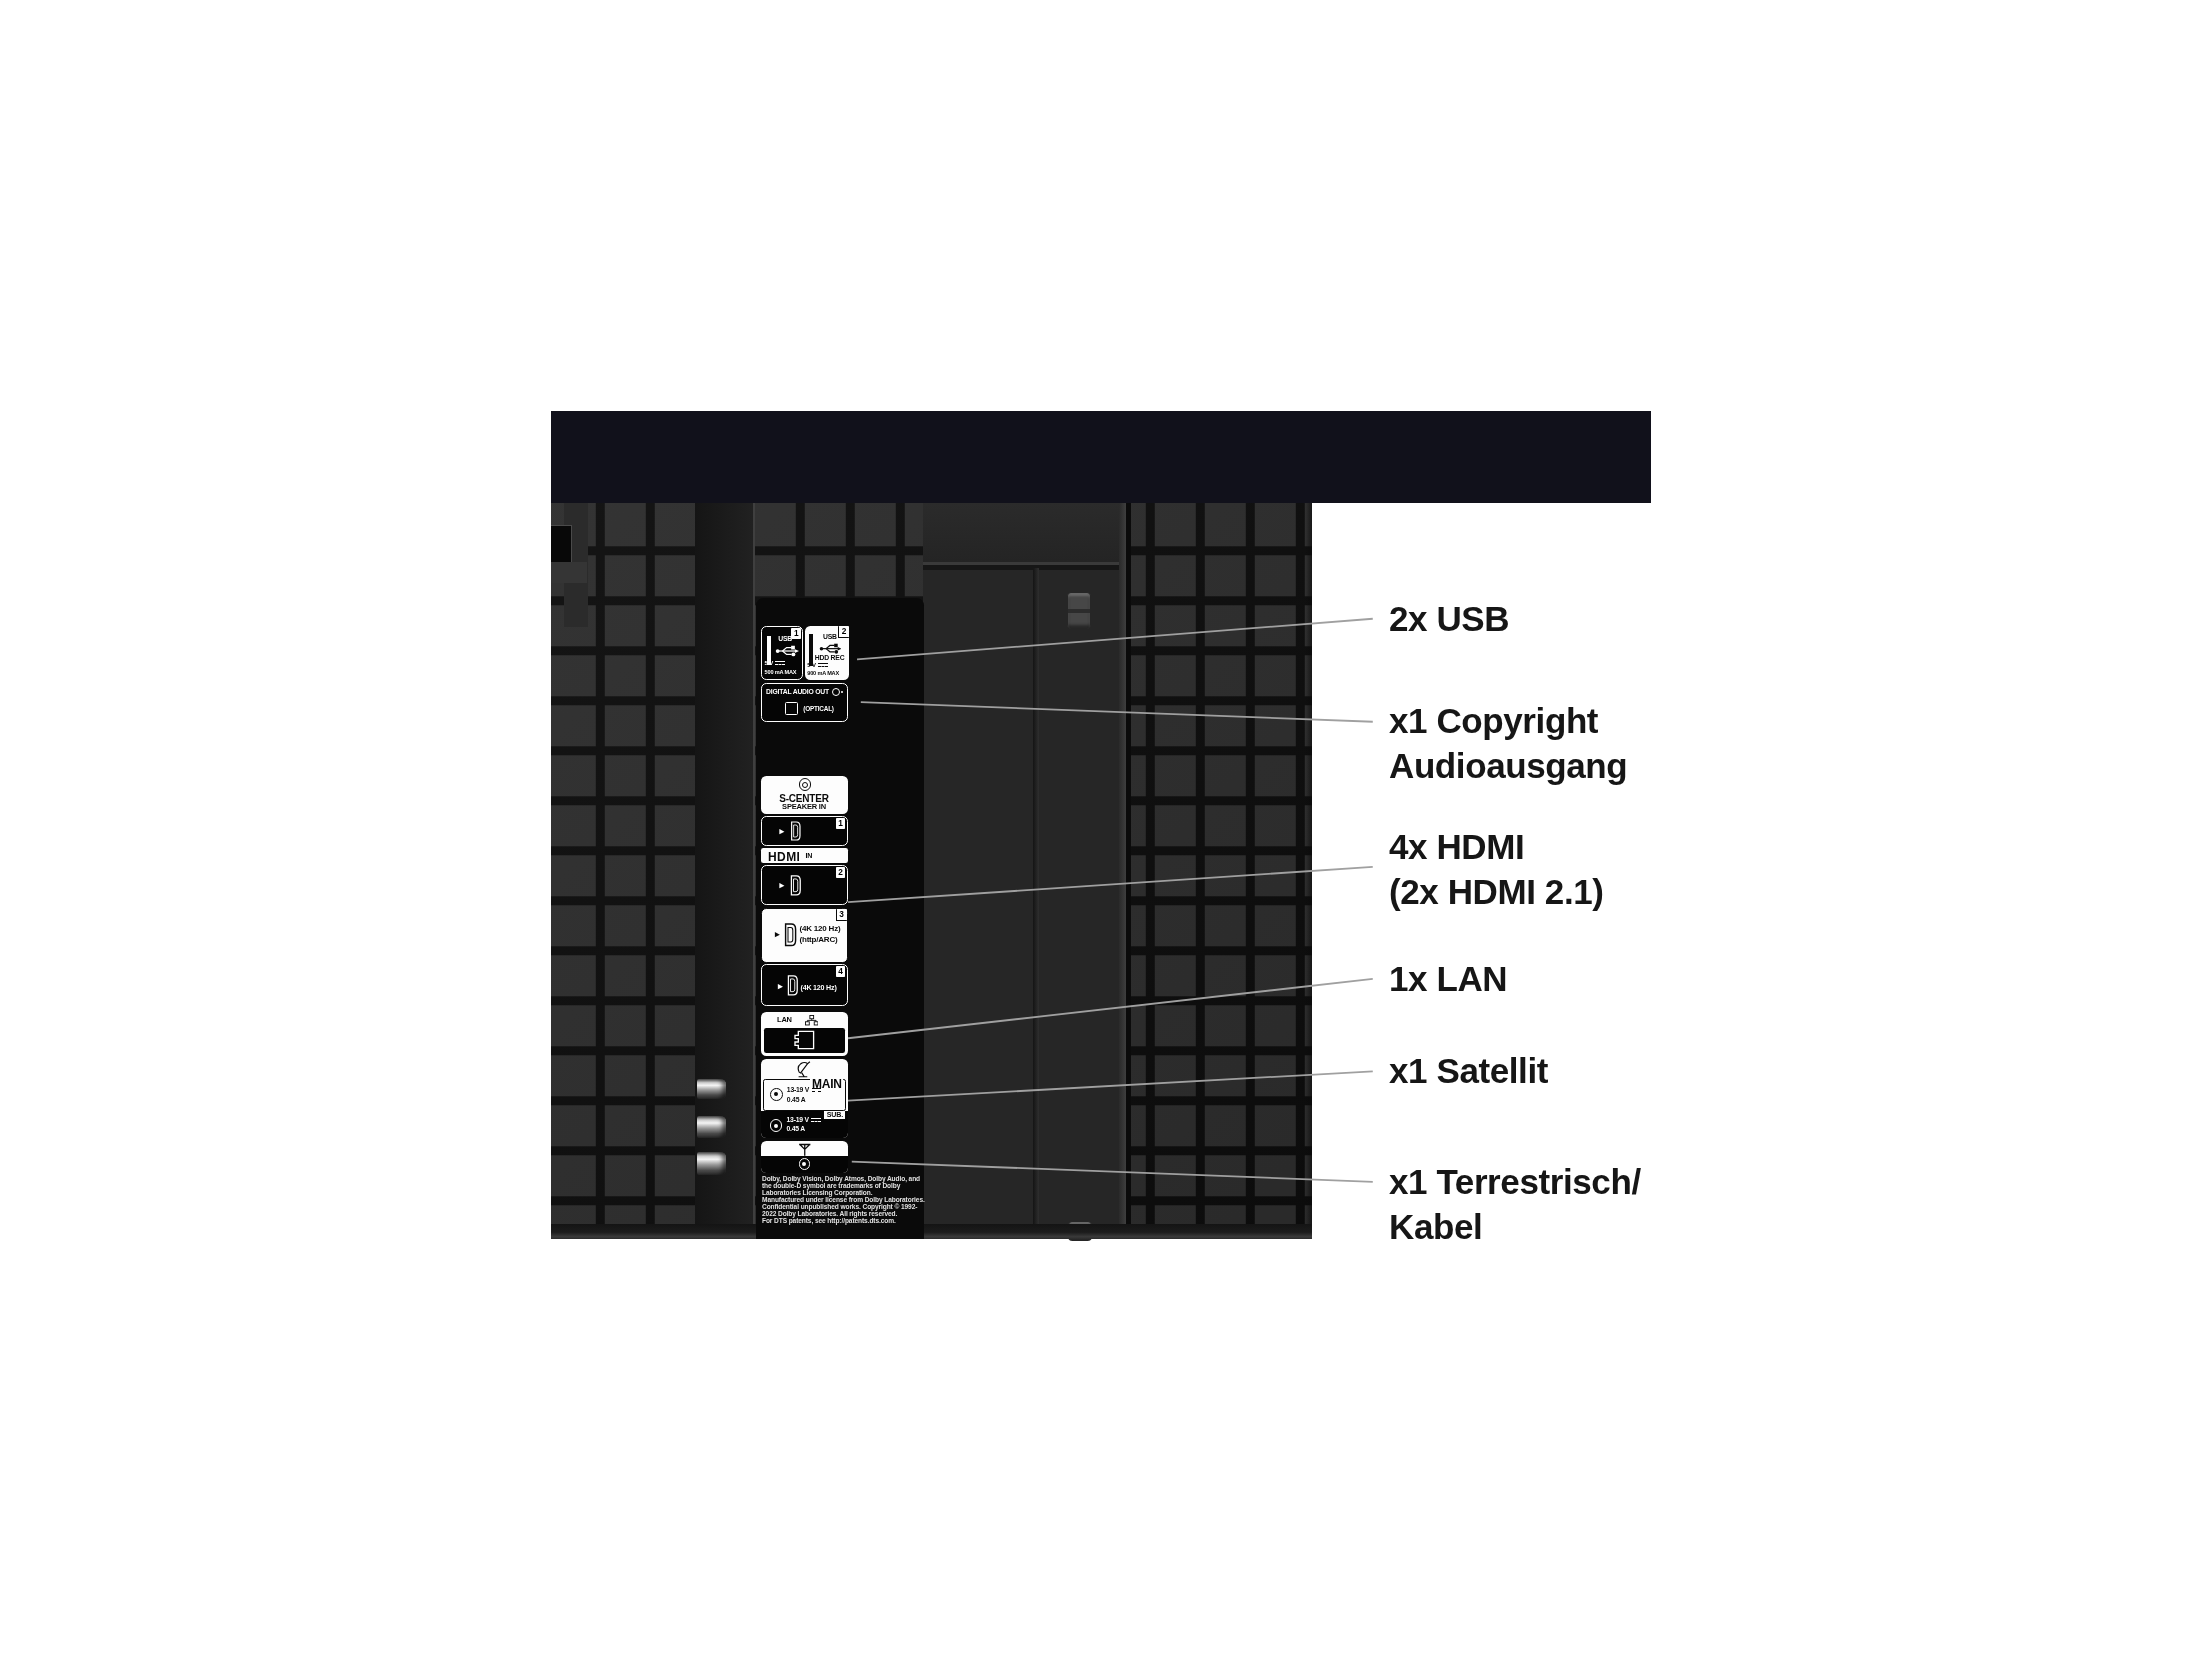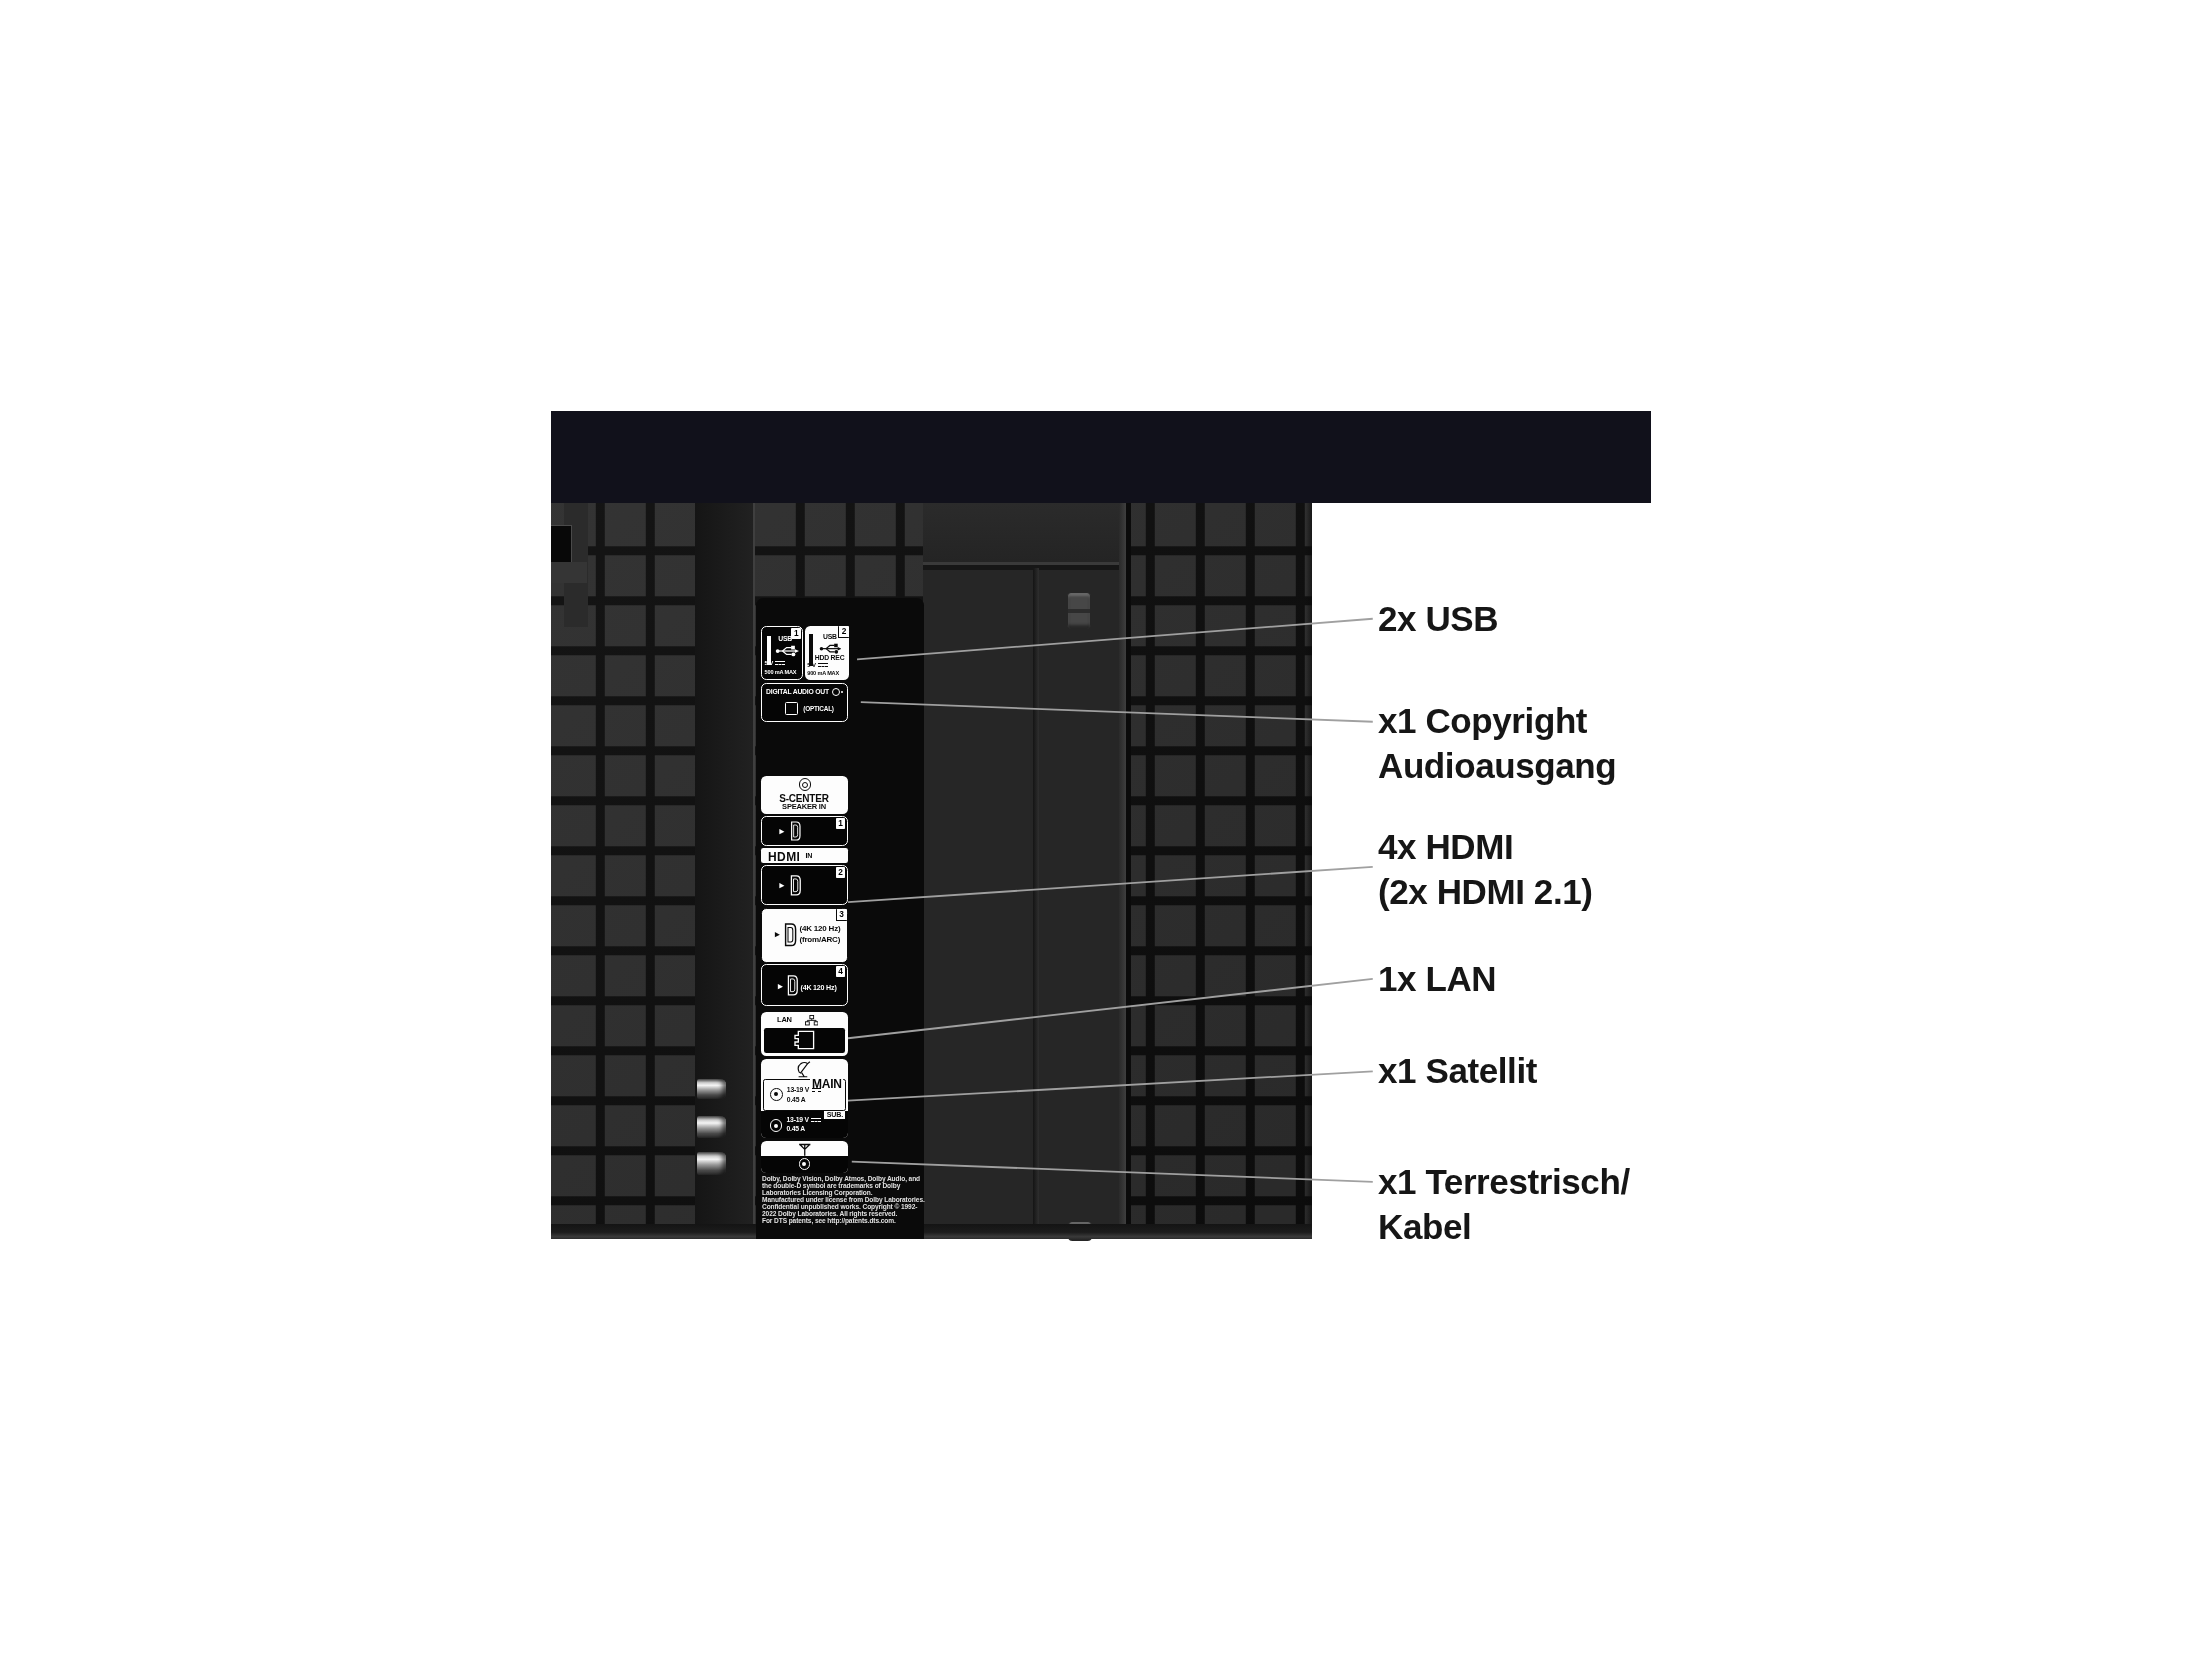--- a/index.html
+++ b/index.html
@@ -85,21 +85,21 @@
     left:762px;top:1175px;width:159px;color:#e2e2e2;
     font-size:6.6px;line-height:7px;font-weight:bold;letter-spacing:-0.1px;
   }
   .fineprint span{display:block;white-space:nowrap;}
 
   
   .anno{
     position:absolute;left:1378px;font-size:35px;font-weight:bold;color:#161616;
     line-height:45px;white-space:nowrap;letter-spacing:-0.4px;
   }
-  .anno span{display:block;}
+  .anno span{display:block;margin-left:11px;}
 
   svg.lines{position:absolute;left:0;top:0;pointer-events:none;}
 </style>
 </head>
 <body>
 
 <div class="abs top-bar"></div>
 
 <div class="abs grid-base"></div>
 <div class="abs left-strip"></div>
@@ -196,21 +196,21 @@
   </div>
 
   <div class="pbox wht" style="left:4.5px;top:310px;width:87px;height:55px;border:1.9px solid #0a0a0a;">
     <span class="tab b">3</span>
     <span class="arrow" style="left:13.5px;top:21px;color:#0a0a0a;">▸</span>
     <svg style="position:absolute;left:22.6px;top:12.8px;" width="12.8" height="25.6" viewBox="0 0 16 30">
       <path d="M2 1.5 H9 Q14.5 1.5 14.5 8 V22 Q14.5 28.5 9 28.5 H2 Z" fill="none" stroke="#0a0a0a" stroke-width="1.8"></path>
       <path d="M5 6 H8.5 Q11 6 11 9.5 V20.5 Q11 24 8.5 24 H5 Z" fill="none" stroke="#0a0a0a" stroke-width="1.3"></path>
     </svg>
     <span class="t" style="left:38px;top:15px;font-size:8px;">(4K 120 Hz)</span>
-    <span class="t" style="left:38px;top:25.6px;font-size:8px;">(from/ARC)</span>
+    <span class="t" style="left:38px;top:25.6px;font-size:8px;">(http/ARC)</span>
   </div>
 
   <div class="pbox blk" style="left:4.5px;top:366px;width:87px;height:42px;">
     <span class="tab">4</span>
     <span class="arrow" style="left:16.5px;top:16.5px;color:#fff;">▸</span>
     <svg style="position:absolute;left:25.6px;top:9px;" width="11.3" height="22.6" viewBox="0 0 16 30">
       <path d="M2 1.5 H9 Q14.5 1.5 14.5 8 V22 Q14.5 28.5 9 28.5 H2 Z" fill="none" stroke="#fff" stroke-width="1.8"></path>
       <path d="M5 6 H8.5 Q11 6 11 9.5 V20.5 Q11 24 8.5 24 H5 Z" fill="none" stroke="#fff" stroke-width="1.3"></path>
     </svg>
     <span class="t" style="left:39px;top:19px;font-size:7.1px;">(4K 120 Hz)</span>

